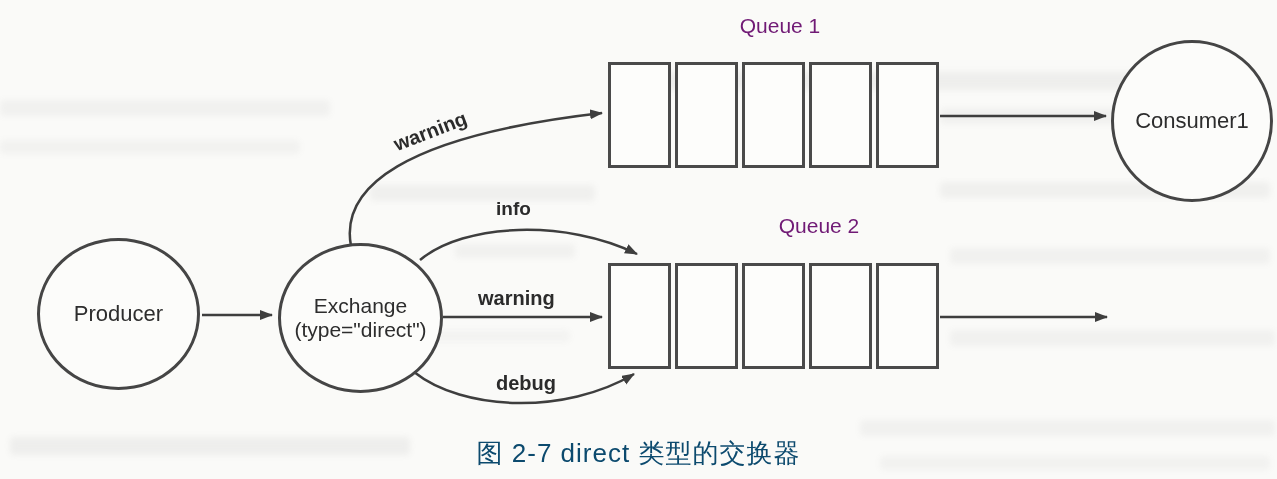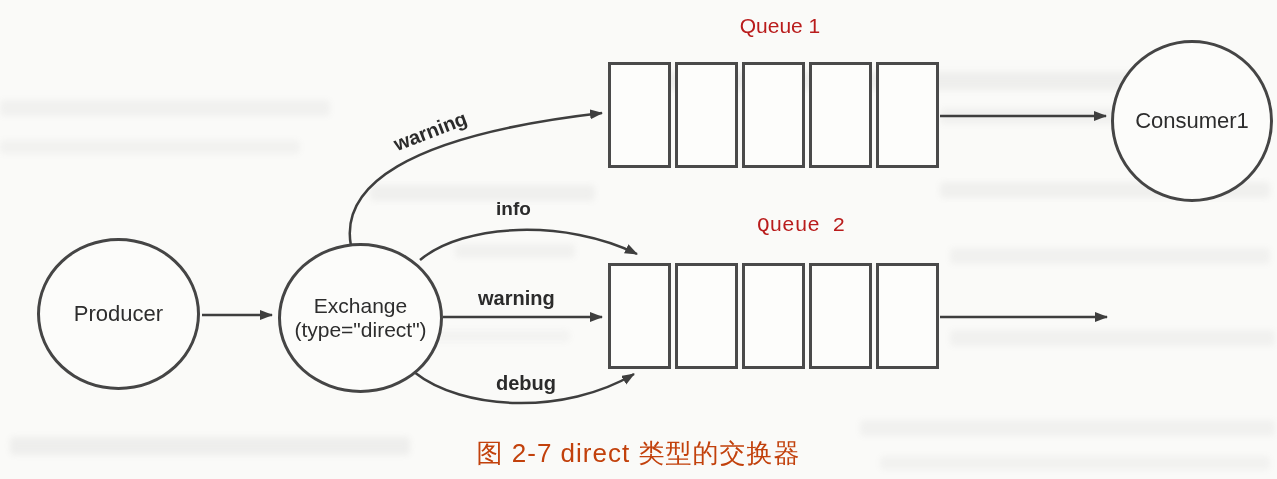--- a/index.html
+++ b/index.html
@@ -58,44 +58,44 @@
     flex: 1;
     border: 3px solid #4a4a4a;
     background: #fdfdfb;
     box-sizing: border-box;
   }
   .queue-label {
     position: absolute;
     width: 200px;
     text-align: center;
     font-size: 21px;
-    color: #b91c1c;
+    color: #701a75;
   }
   .queue-label.q1 { left: 680px; top: 14px; }
-  .queue-label.q2 { left: 701px; top: 214px; font-family: Liberation Mono, monospace; }
+  .queue-label.q2 { left: 719px; top: 214px; }
 
   .edge-label {
     position: absolute;
     font-size: 20px;
     font-weight: bold;
     color: #2b2b2b;
     white-space: nowrap;
   }
   .edge-label.rot-warning { left: 392px; top: 120px; transform: rotate(-21deg); }
   .edge-label.lbl-info    { left: 496px; top: 198px; font-size: 19px; }
   .edge-label.lbl-warning { left: 478px; top: 287px; }
   .edge-label.lbl-debug   { left: 483px; top: 372px; margin-left: 13px; }
 
   .caption {
     position: absolute;
     left: 0; right: 0;
     top: 436px;
     text-align: center;
     font-size: 26px;
-    color: #c2410c;
+    color: #0c4a6e;
     letter-spacing: 1px;
   }
 </style>
 </head>
 <body>
 
 <div class="page">
 
   <div class="smudge" style="left:650px;top:72px;width:600px;height:18px;opacity:.10"></div>
   <div class="smudge" style="left:940px;top:108px;width:330px;height:16px;opacity:.08"></div>

